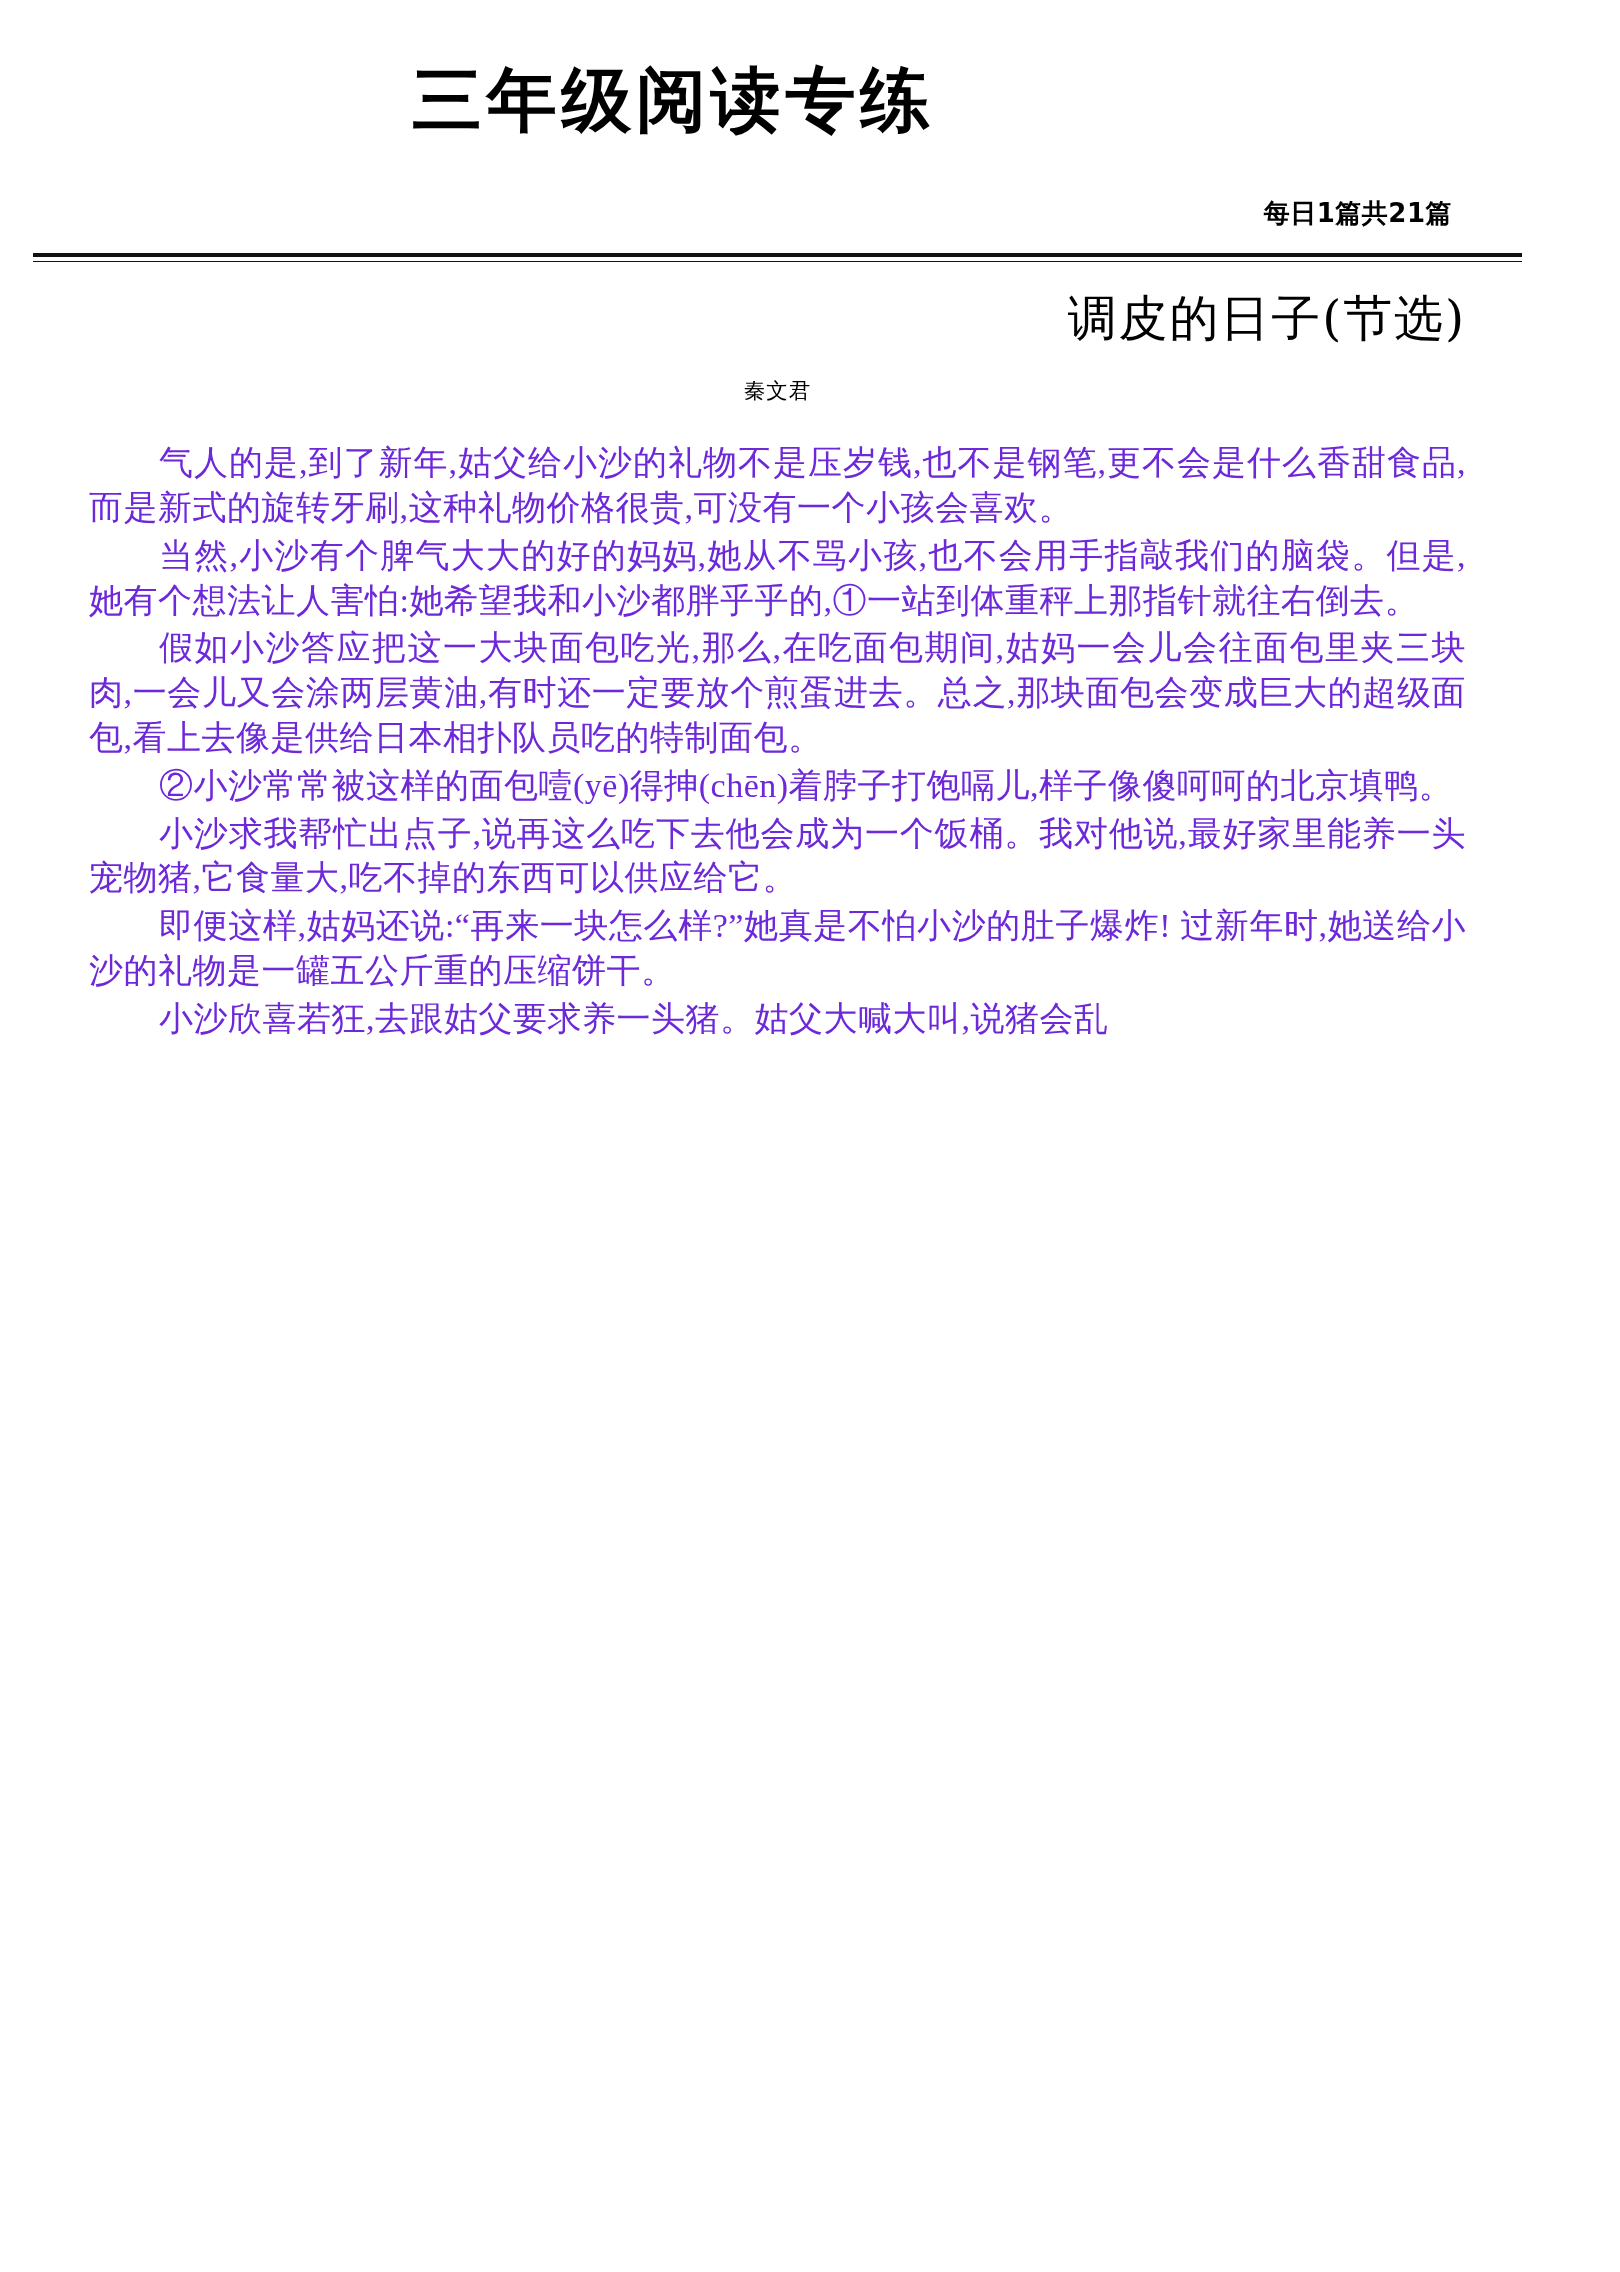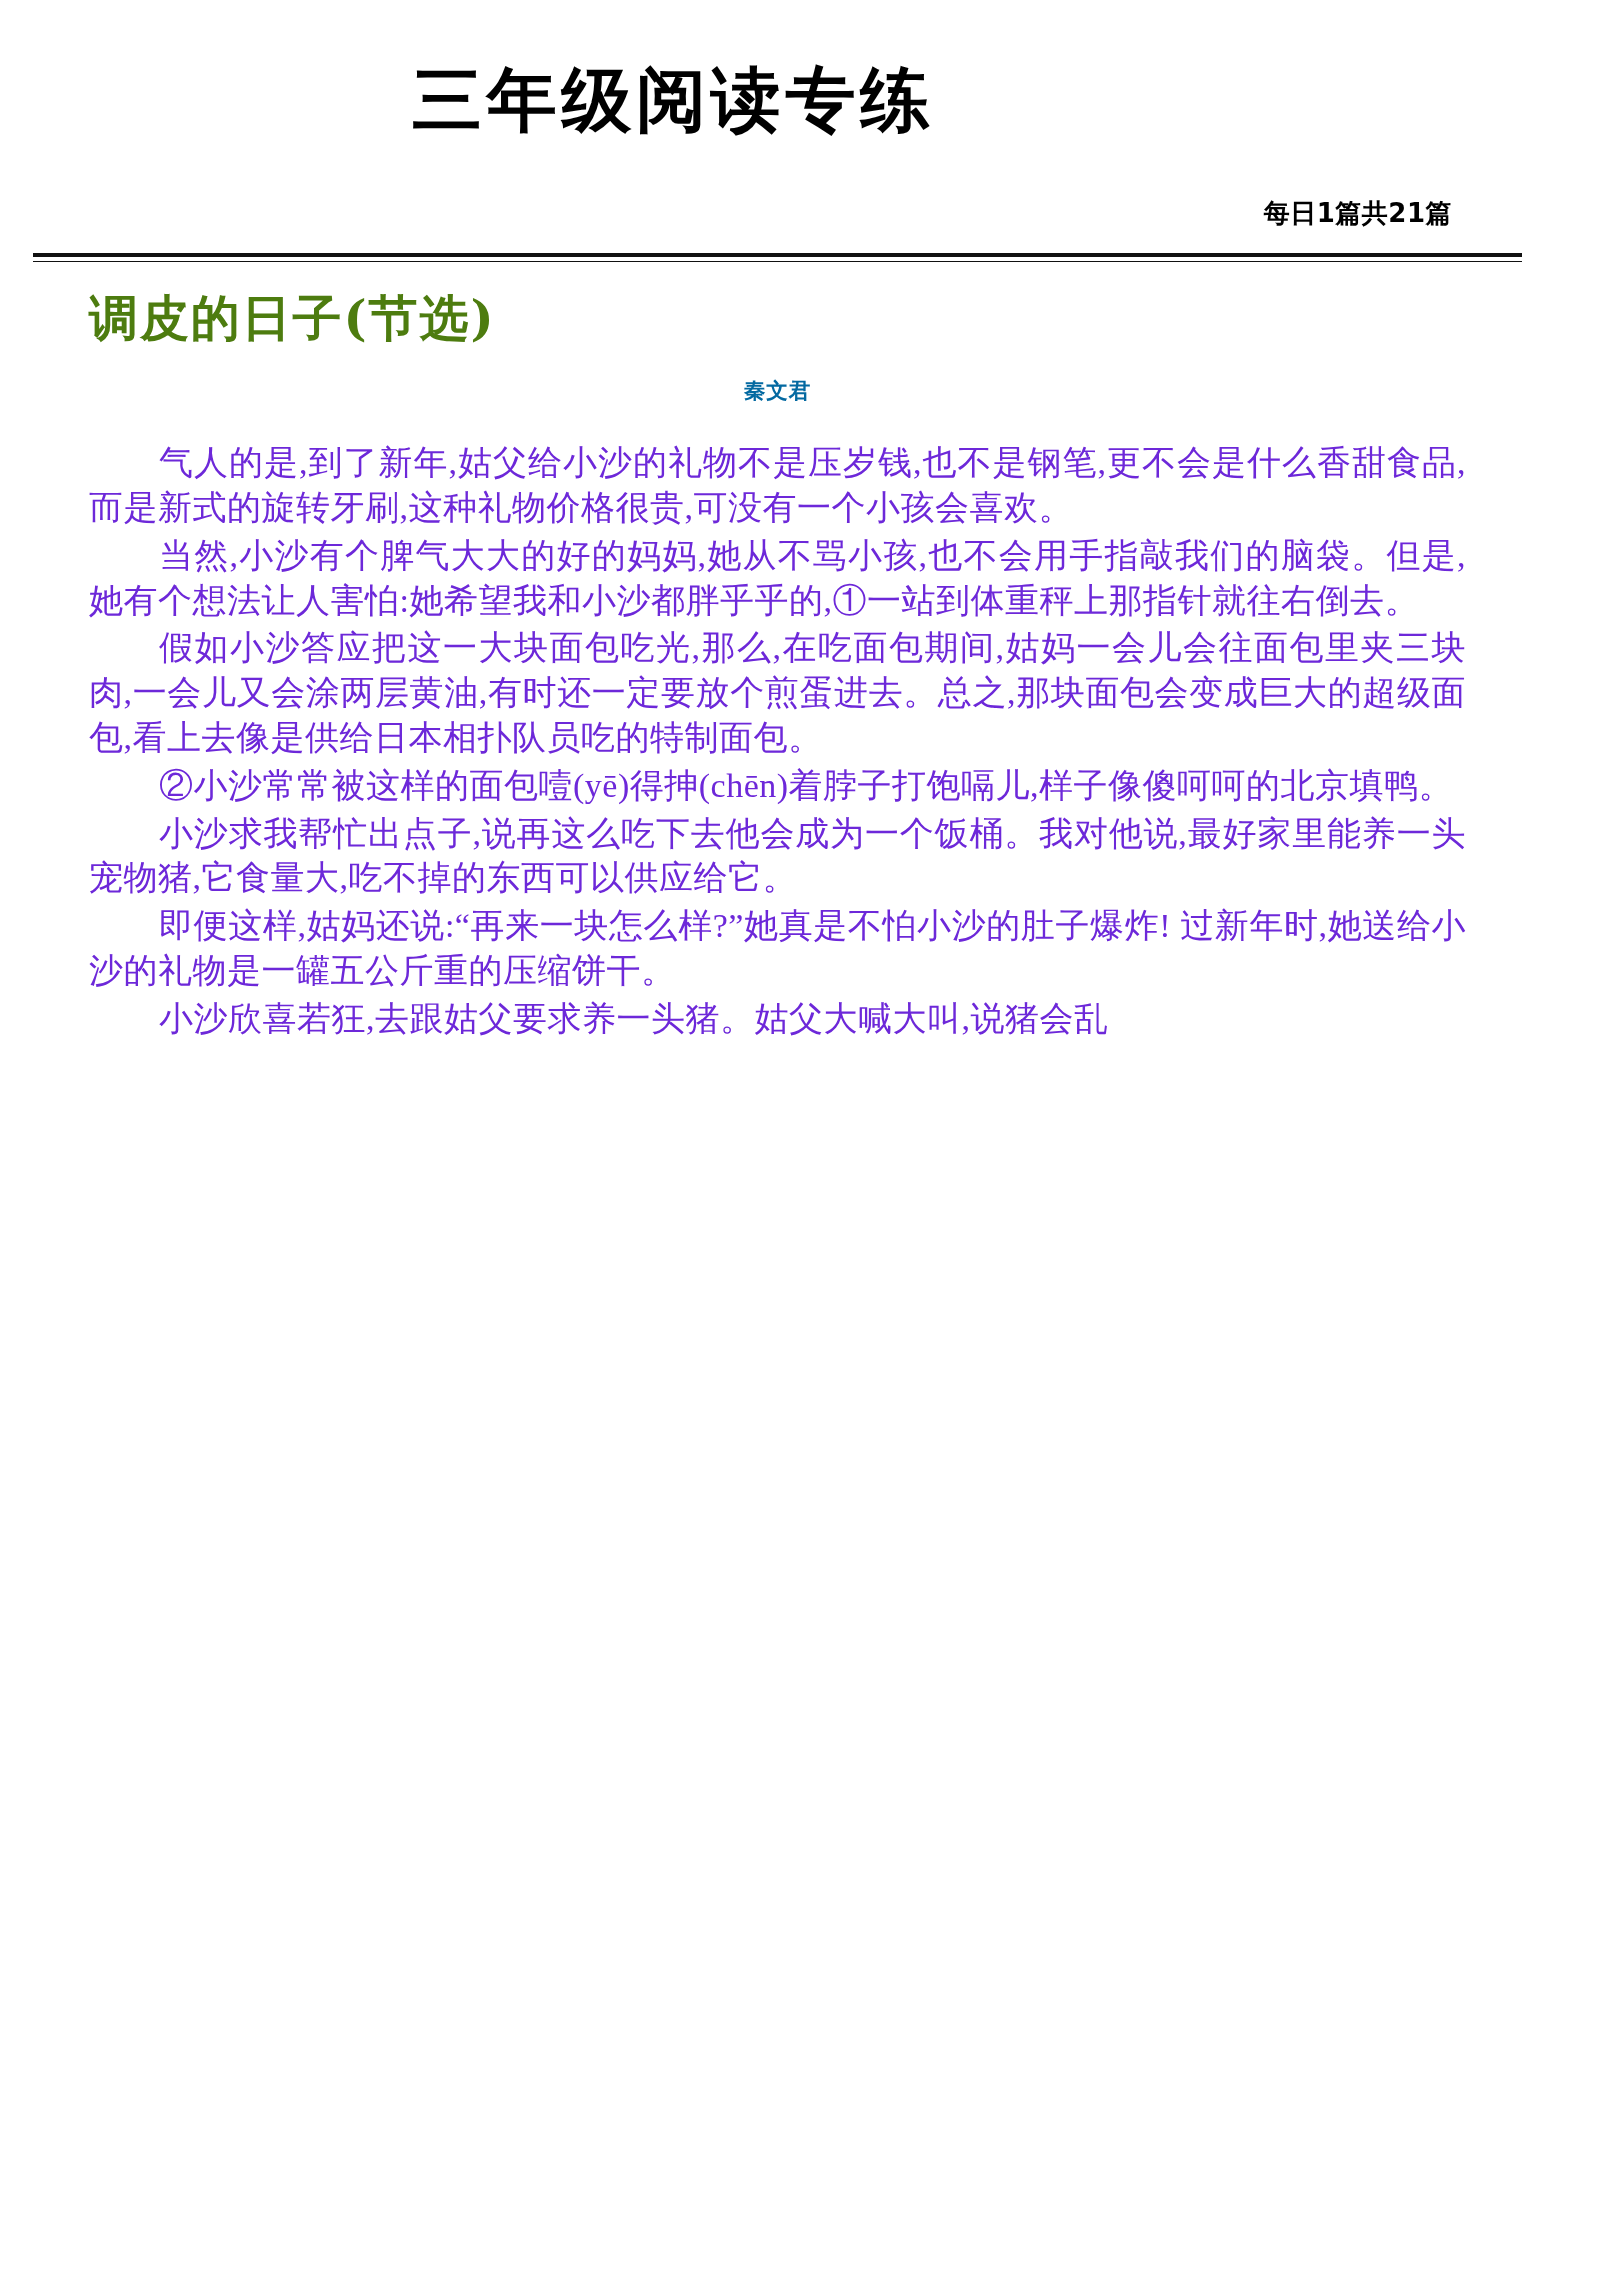--- a/index.html
+++ b/index.html
@@ -64,35 +64,35 @@
     right: -56px;
     top: 261px;
     border-top: 1.4px solid #111;
   }
 
   
   .article {
     margin-top: 127px;
   }
   .doc-title {
-    text-align: left;
+    text-align: right;
     font-family: "DejaVu Serif", "Liberation Serif", serif;
     font-size: 49px;
-    font-weight: 700;
+    font-weight: 400;
     letter-spacing: 1.9px;
-    color: #4d7c0f;
+    color: #000000;
   }
   .doc-author {
     text-align: center;
     margin-top: 24.4px;
     font-family: "DejaVu Sans", "Liberation Sans", sans-serif;
     font-size: 21.6px;
-    font-weight: 700;
+    font-weight: 400;
     letter-spacing: 0.9px;
-    color: #0369a1;
+    color: #000000;
   }
 
   .body-text {
     margin-top: 36px;
   }
   .para {
     font-family: "Liberation Serif", "DejaVu Serif", serif;
     font-size: 34px;
     line-height: 1.32;
     letter-spacing: 0.5px;

